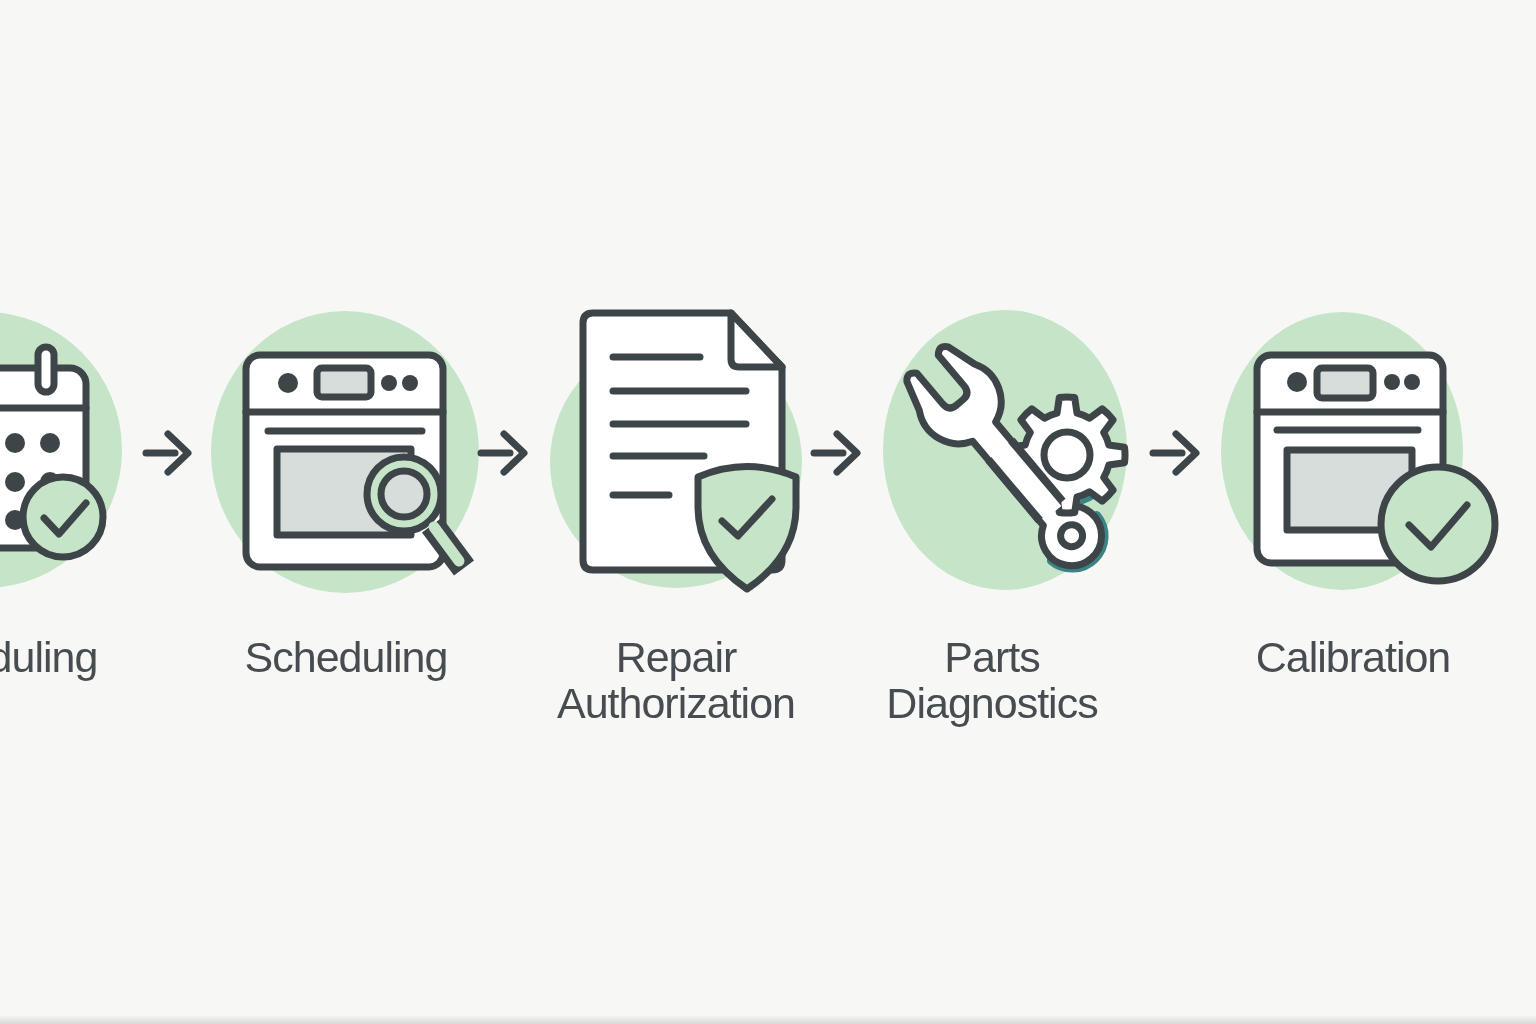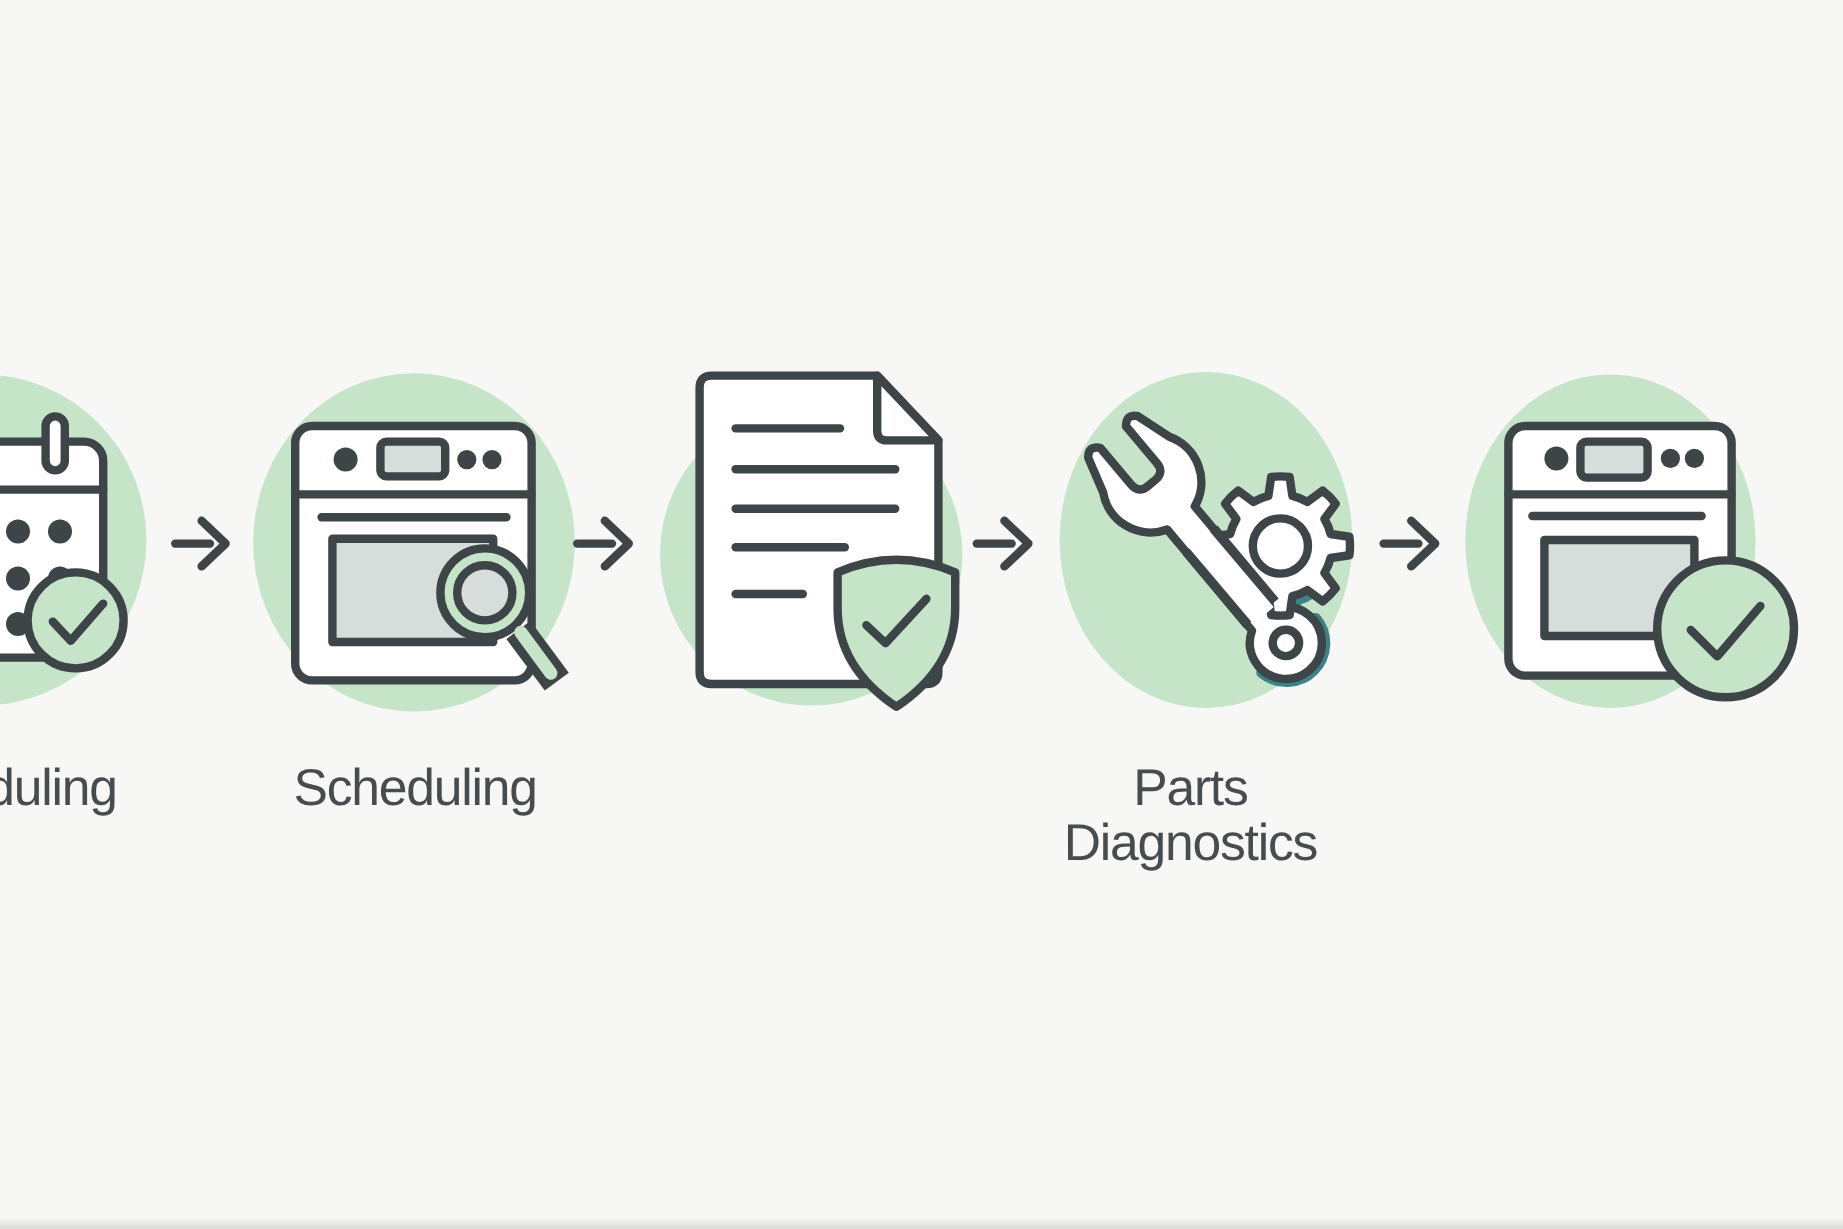--- a/index.html
+++ b/index.html
@@ -161,21 +161,26 @@
 </svg>
 
 <div class="label" style="left:-4px">
       <div>Scheduling</div>
       <div></div>
     </div>
 <div class="label" style="left:346px">
       <div>Scheduling</div>
       <div></div>
     </div>
+<div class="label" style="left:676px">
+      <div>Repair</div>
+      <div>Authorization</div>
+    </div>
 <div class="label" style="left:992px">
       <div>Parts</div>
       <div>Diagnostics</div>
     </div>
 <div class="label" style="left:1353px">
+      <div>Calibration</div>
     </div>
 
 <div class="edge-artifact"></div>
 </div>
 
 </body></html>

